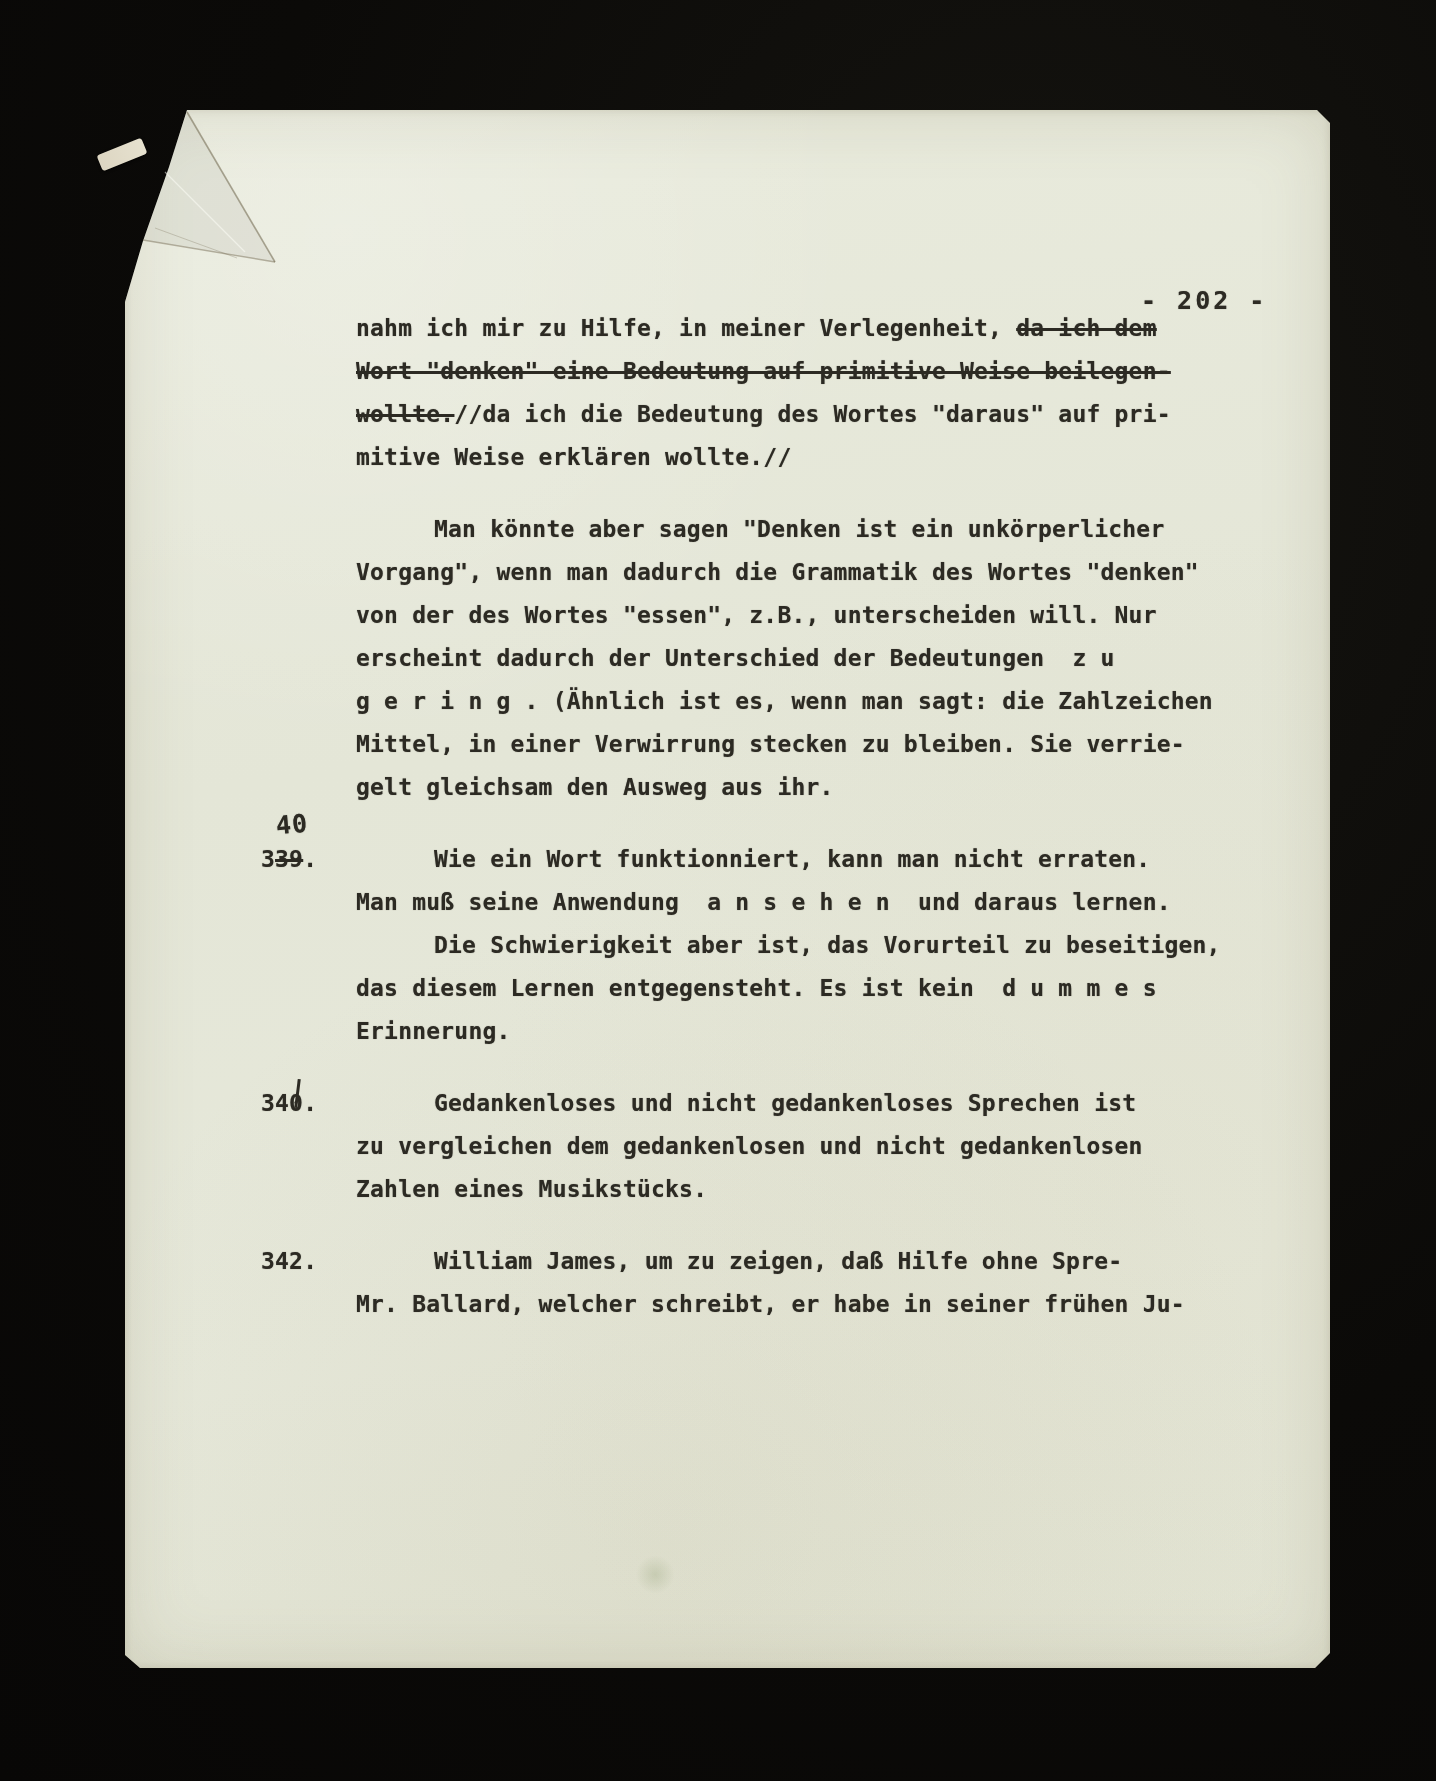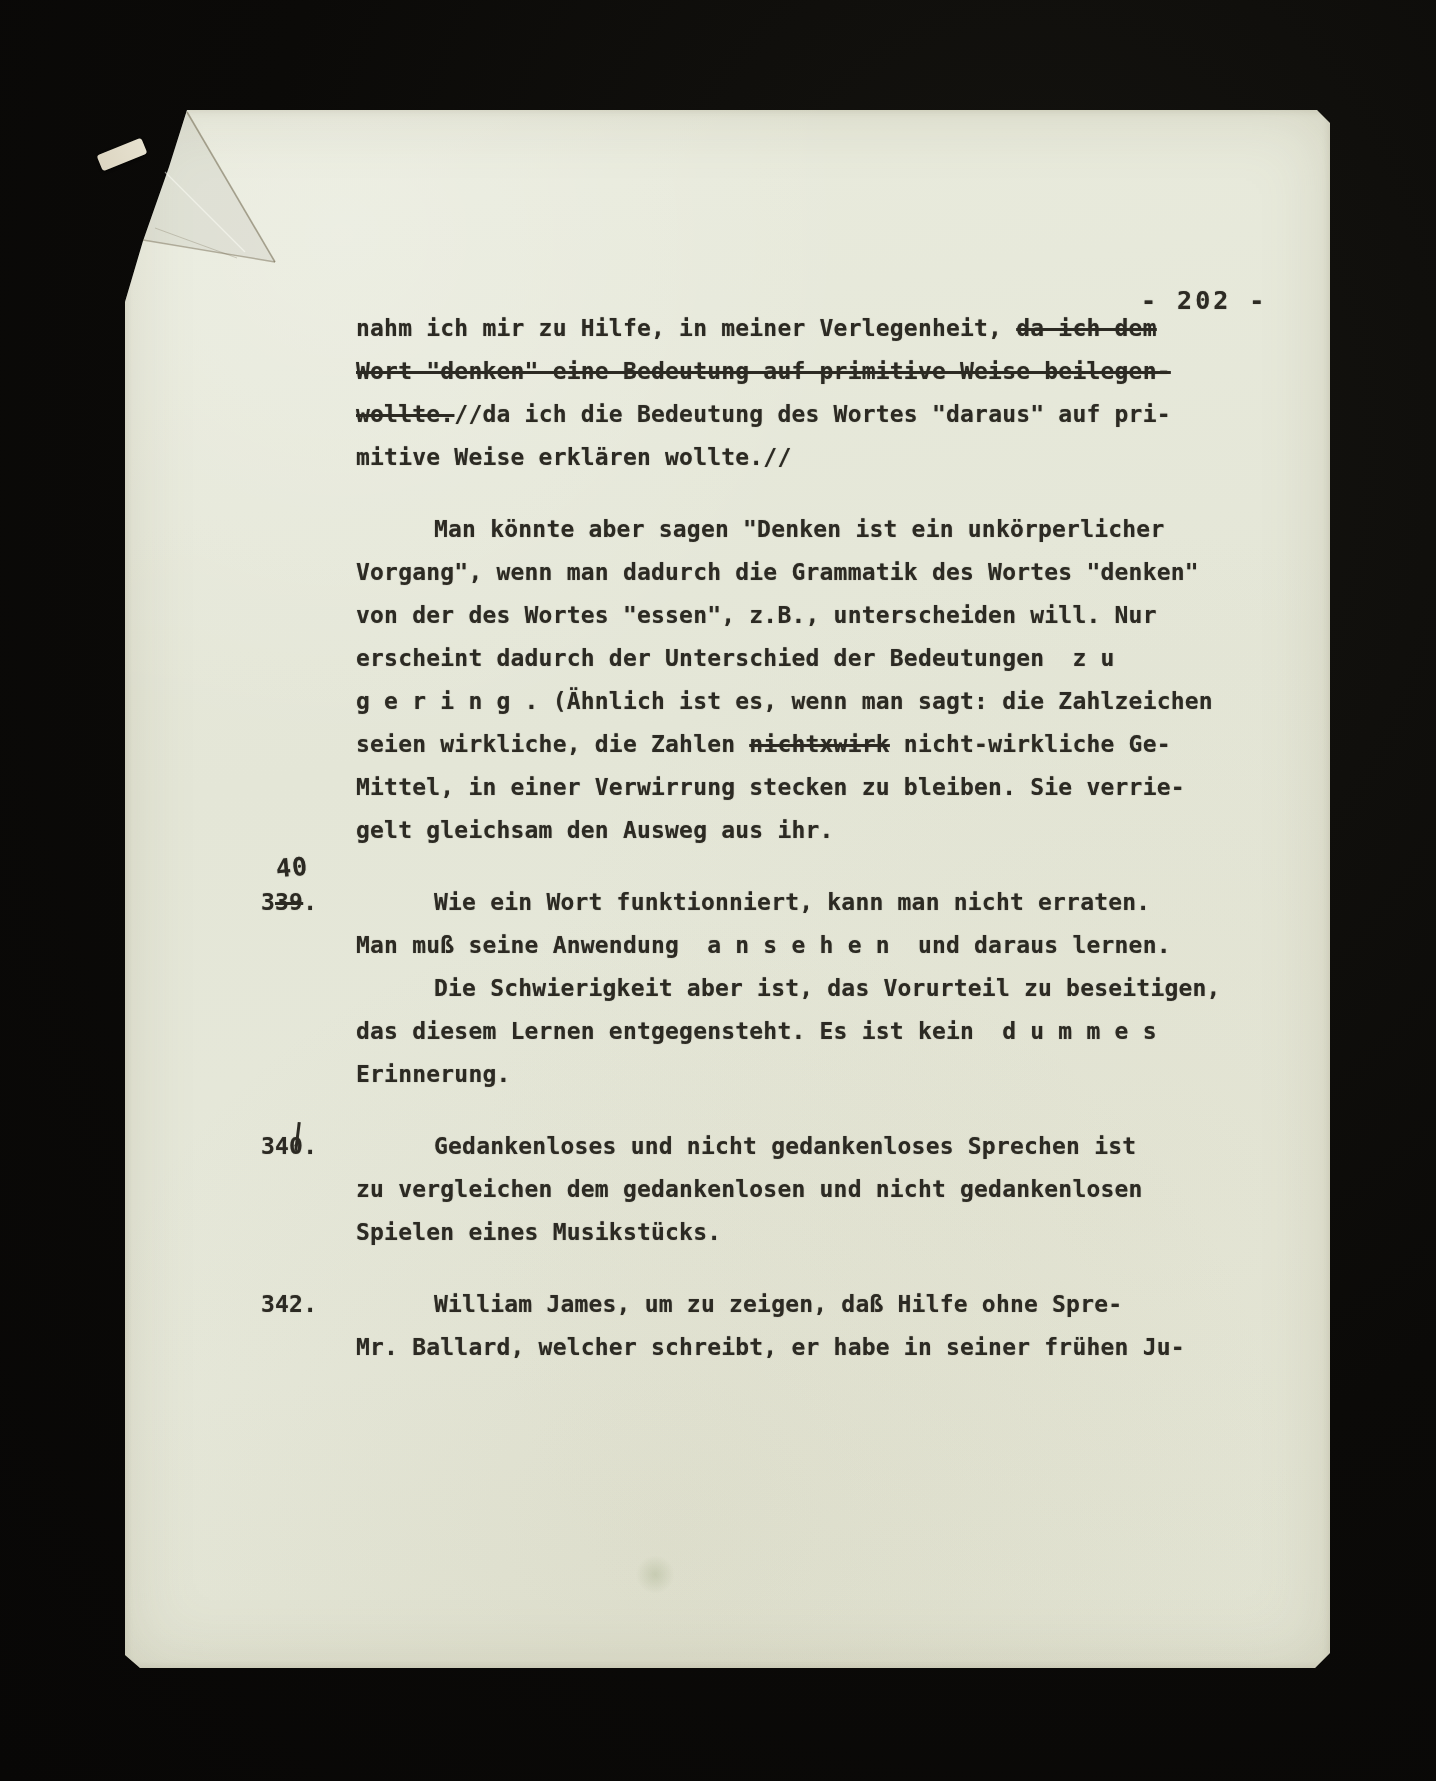--- a/index.html
+++ b/index.html
@@ -64,38 +64,37 @@
         <div class="text-line"><span class="strike">Wort "denken" eine Bedeutung auf primitive Weise beilegen-</span></div>
         <div class="text-line"><span class="strike">wollte.</span><span class="">//da ich die Bedeutung des Wortes "daraus" auf pri-</span></div>
         <div class="text-line"><span class="">mitive Weise erklären wollte.//</span></div>
       </div>
       <div class="text-block">
         <div class="text-line indent"><span class="">Man könnte aber sagen "Denken ist ein unkörperlicher</span></div>
         <div class="text-line"><span class="">Vorgang", wenn man dadurch die Grammatik des Wortes "denken"</span></div>
         <div class="text-line"><span class="">von der des Wortes "essen", z.B., unterscheiden will. Nur</span></div>
         <div class="text-line"><span class="">erscheint dadurch der Unterschied der Bedeutungen  z u</span></div>
         <div class="text-line"><span class="">g e r i n g . (Ähnlich ist es, wenn man sagt: die Zahlzeichen</span></div>
-        <div class="text-line"><span class="">seien wirkliche, die Zahlen </span><span class="strike">nichtxwirk</span><span class=""> nicht-wirkliche Ge-</span></div>
         <div class="text-line"><span class="">Mittel, in einer Verwirrung stecken zu bleiben. Sie verrie-</span></div>
         <div class="text-line"><span class="">gelt gleichsam den Ausweg aus ihr.</span></div>
       </div>
       <div class="text-block">
         <div class="margin-num"><span class="">3</span><span class="strike">39</span><span class="">.</span></div>
         <div class="num-annotation">40</div>
         <div class="text-line indent"><span class="">Wie ein Wort funktionniert, kann man nicht erraten.</span></div>
         <div class="text-line"><span class="">Man muß seine Anwendung  a n s e h e n  und daraus lernen.</span></div>
         <div class="text-line indent"><span class="">Die Schwierigkeit aber ist, das Vorurteil zu beseitigen,</span></div>
         <div class="text-line"><span class="">das diesem Lernen entgegensteht. Es ist kein  d u m m e s</span></div>
         <div class="text-line"><span class="">Erinnerung.</span></div>
       </div>
       <div class="text-block">
         <div class="margin-num"><span class="">34</span><span class=" slash">0</span><span class="">.</span></div>
         <div class="text-line indent"><span class="">Gedankenloses und nicht gedankenloses Sprechen ist</span></div>
         <div class="text-line"><span class="">zu vergleichen dem gedankenlosen und nicht gedankenlosen</span></div>
-        <div class="text-line"><span class="">Spielen eines Musikstücks.</span></div>
+        <div class="text-line"><span class="">Zahlen eines Musikstücks.</span></div>
       </div>
       <div class="text-block">
         <div class="margin-num"><span class="">342.</span></div>
         <div class="text-line indent"><span class="">William James, um zu zeigen, daß Hilfe ohne Spre-</span></div>
         <div class="text-line"><span class="">Mr. Ballard, welcher schreibt, er habe in seiner frühen Ju-</span></div>
       </div>
     </div>
 
 </div>
 

